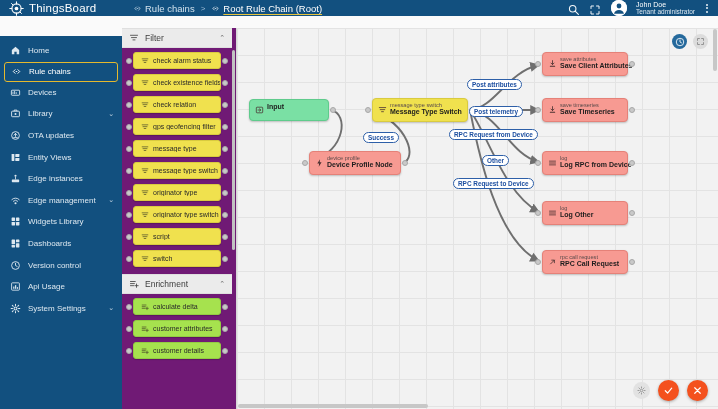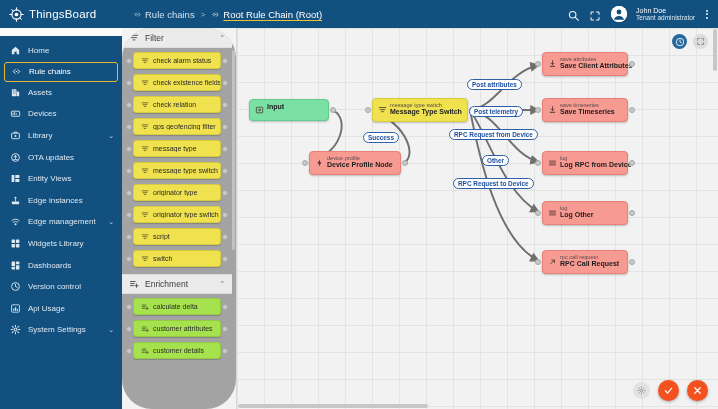--- a/index.html
+++ b/index.html
@@ -6,21 +6,21 @@
   html, body {
     width: 718px; height: 409px;
     overflow: hidden;
     font-family: "Liberation Sans", sans-serif;
     background: #fafafa;
   }
   #app { position: relative; width: 718px; height: 409px; }
 
   
   .topbar {
-    position: absolute; top: 0; left: 0; width: 718px; height: 28px;
+    position: absolute; top: 0; left: 0; width: 718px; height: 16px;
     background: #12507f; display: flex; align-items: center;
     color: #ffffff; z-index: 40;
   }
   .brand {
     width: 122px; height: 28px; display: flex; align-items: center;
     padding-left: 8px; gap: 4px;
   }
   .brand-logo { width: 17px; height: 17px; flex: 0 0 auto; }
   .brand-name { font-size: 11.5px; letter-spacing: .2px; font-weight: 400; }
   .breadcrumb {
@@ -76,21 +76,21 @@
   }
   .lib-search .sicon { width: 9px; height: 9px; }
   .lib-search-input {
     flex: 1 1 auto; background: transparent; border: none;
     border-bottom: 1px solid #5f8cae; color: #ffffff; font-size: 7.5px;
     font-family: "Liberation Sans", sans-serif; height: 12px; outline: none;
   }
   .lib-search-input::placeholder { color: #b7cddd; }
   .collapse-btn { color: #c6dbe9; font-size: 8px; cursor: pointer; padding-left:1px; }
 
-  .lib-body { flex: 1 1 auto; overflow: hidden; position: relative; background: #a3a3a3; border-radius: 30px; }
+  .lib-body { flex: 1 1 auto; overflow: hidden; position: relative; background: #701a75; }
   .lib-scroll { position: absolute; inset: 0 4px 0 0; }
   .group-head {
     height: 20px; display: flex; align-items: center; gap: 6px;
     padding: 0 7px; background: #ebebeb; border-top: 1px solid #dfdfdf;
     border-bottom: 1px solid #dfdfdf; font-size: 8.5px; color: #3c3c3c;
   }
   .group-head .gicon { width: 10px; height: 10px; display:flex; align-items:center; justify-content:center;}
   .group-head .gcaret { margin-left: auto; font-size: 7px; color: #6a6a6a; }
   .group-items { padding: 4px 0 2px 0; }
 
@@ -245,33 +245,20 @@
         </span>
         <span class="nlabel">Home</span>
       </div>
       <div class="nav-item active">
         <span class="nicon">
           <svg viewBox="0 0 24 24" width="11" height="11" fill="#ffffff">
             <path d="M9 8 L5 12 L9 16 M15 8 L19 12 L15 16 M11.2 12 L12.8 12" fill="none" stroke="#ffffff" stroke-width="2" stroke-linecap="round" stroke-linejoin="round"></path>
           </svg>
         </span>
         <span class="nlabel">Rule chains</span>
-      </div>
-      <div class="nav-item">
-        <span class="nicon">
-          <svg viewBox="0 0 24 24" width="11" height="11" fill="#dde8f0">
-            <rect x="4" y="5" width="10" height="15" rx="1"></rect>
-            <rect x="14.5" y="10" width="5.5" height="10" rx="1"></rect>
-            <rect x="6" y="7.5" width="2" height="2" fill="#12507f"></rect>
-            <rect x="10" y="7.5" width="2" height="2" fill="#12507f"></rect>
-            <rect x="6" y="12" width="2" height="2" fill="#12507f"></rect>
-            <rect x="10" y="12" width="2" height="2" fill="#12507f"></rect>
-          </svg>
-        </span>
-        <span class="nlabel">Assets</span>
       </div>
       <div class="nav-item">
         <span class="nicon">
           <svg viewBox="0 0 24 24" width="11" height="11" fill="#dde8f0">
             <rect x="3" y="7" width="18" height="11" rx="1.6" fill="none" stroke="#dde8f0" stroke-width="2"></rect>
             <path d="M6.5 14.5 L6.5 11 M10 14.5 L10 9.5 M13.5 14.5 L13.5 12" stroke="#dde8f0" stroke-width="1.8" stroke-linecap="round"></path>
           </svg>
         </span>
         <span class="nlabel">Devices</span>
       </div>

